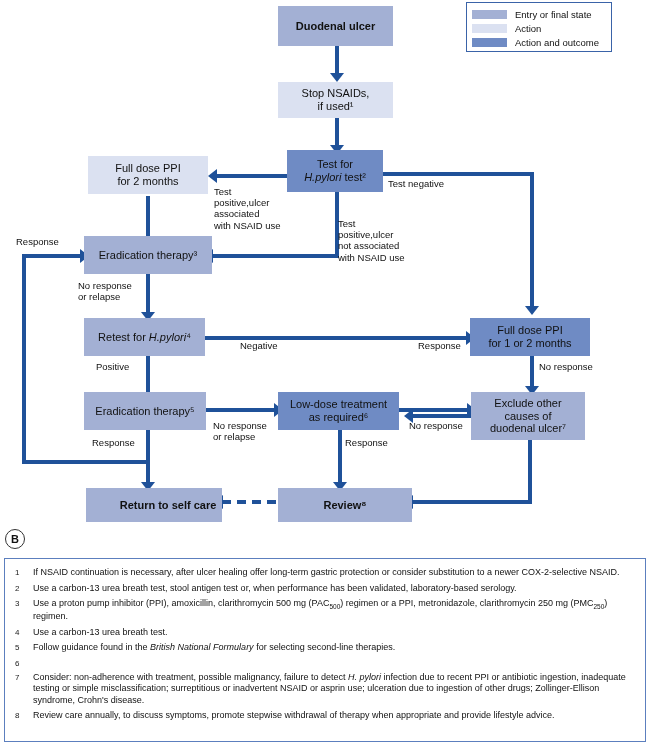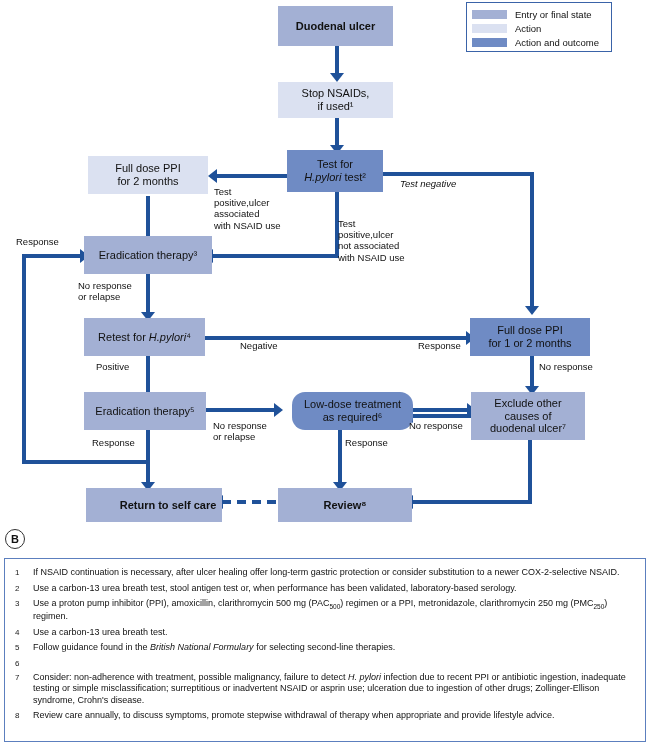--- a/index.html
+++ b/index.html
@@ -191,21 +191,21 @@
 
 <div class="node t-both" style="left:470px; top:318px; width:120px; height:38px;">
   <span style="white-space:pre-line;">Full dose PPI
 for 1 or 2 months</span>
 </div>
 
 <div class="node t-entry" style="left:84px; top:392px; width:122px; height:38px;">
   <span>Eradication therapy⁵</span>
 </div>
 
-<div class="node t-both" style="left:292px; top:392px; width:121px; height:38px;border-radius:13px;">
+<div class="node t-both" style="left:278px; top:392px; width:121px; height:38px;">
   <span style="white-space:pre-line;">Low-dose treatment
 as required⁶</span>
 </div>
 
 <div class="node t-entry" style="left:471px; top:392px; width:114px; height:48px;">
   <span style="white-space:pre-line;">Exclude other
 causes of
 duodenal ulcer⁷</span>
 </div>
 
@@ -214,21 +214,21 @@
 </div>
 
 <div class="node t-entry" style="left:278px; top:488px; width:134px; height:34px;">
   <span class="bold">Review⁸</span>
 </div>
 
 <div class="elab" style="left:214px; top:186px;">Test
 positive,ulcer
 associated
 with NSAID use</div>
-<div class="elab" style="left:400px; top:178px;font-style:italic;">Test negative</div>
+<div class="elab" style="left:388px; top:178px;">Test negative</div>
 <div class="elab" style="left:338px; top:218px;">Test
 positive,ulcer
 not associated
 with NSAID use</div>
 <div class="elab" style="left:16px; top:236px;">Response</div>
 <div class="elab" style="left:78px; top:280px;">No response
 or relapse</div>
 <div class="elab" style="left:212px; top:340px;margin-left:28px;">Negative</div>
 <div class="elab" style="left:96px; top:361px;">Positive</div>
 <div class="elab" style="left:418px; top:340px;">Response</div>

